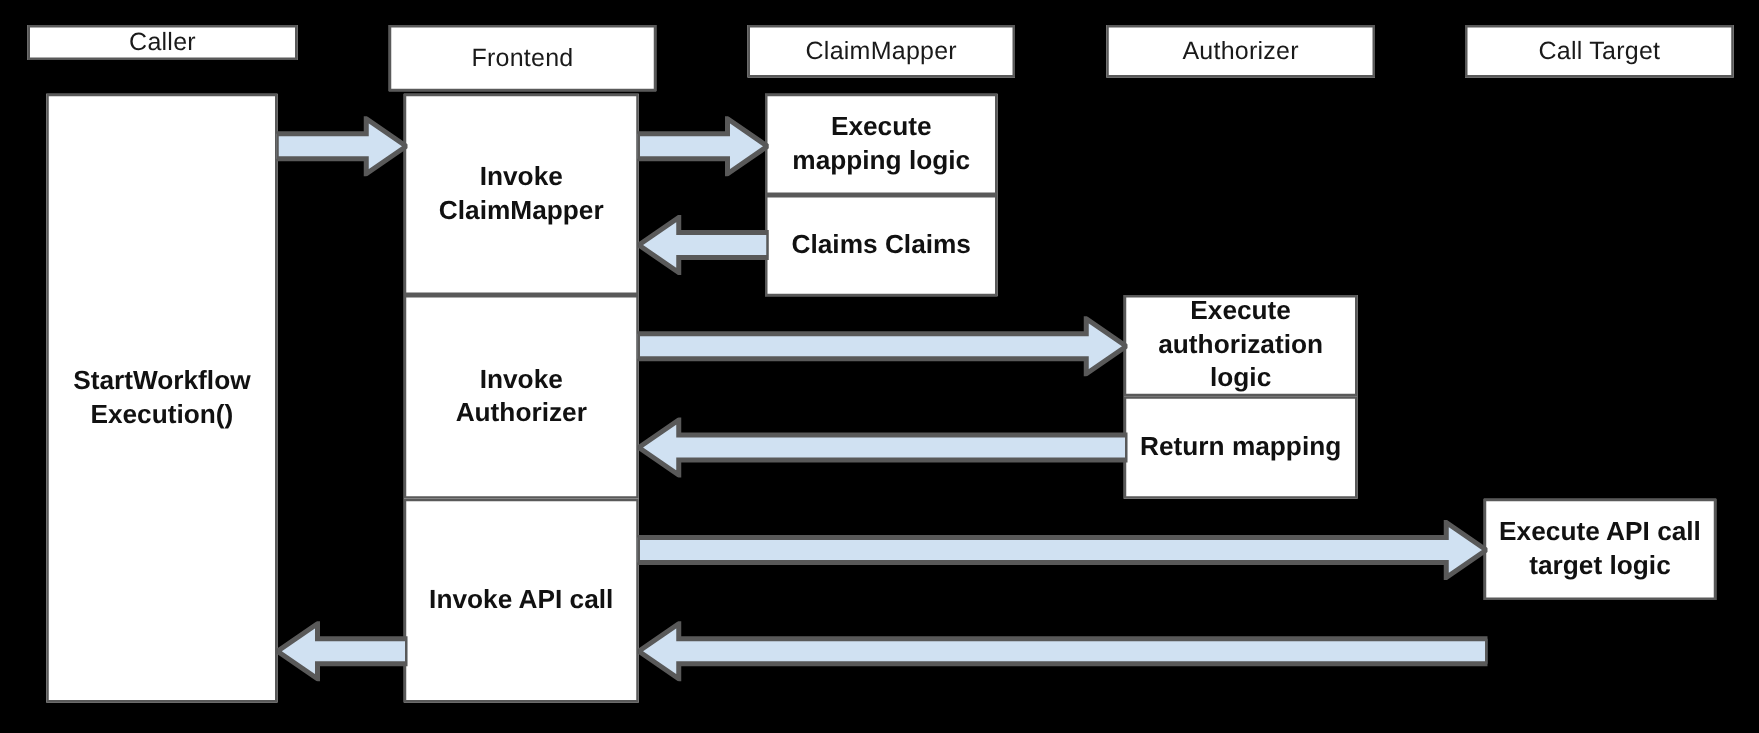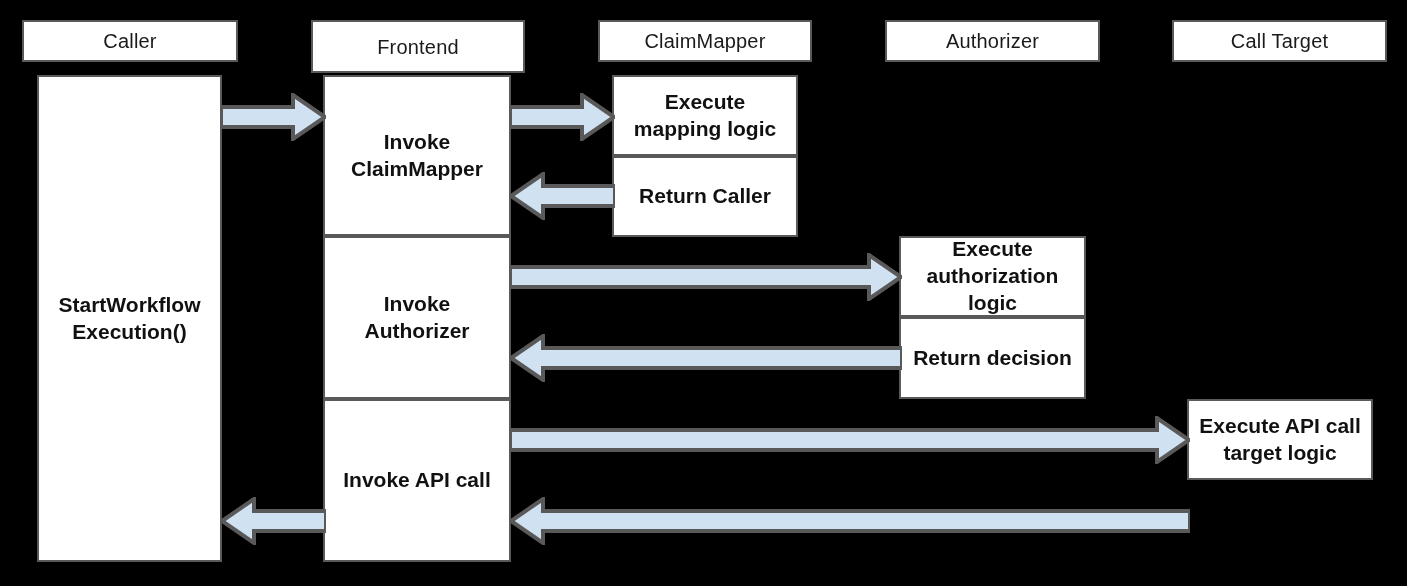--- a/index.html
+++ b/index.html
@@ -57,21 +57,21 @@
     stroke:#595959;
     stroke-width:4;
     stroke-linejoin:miter;
   }
 </style>
 </head>
 <body>
 
 <div id="canvas">
 
-  <div class="lane-header" style="left:22px;  top:20px; width:216px; height:42px;">
+  <div class="lane-header" style="left:22px;  top:20px; width:216px; height:28px;">
     <span>Caller</span>
   </div>
   <div class="lane-header" style="left:311px; top:20px; width:214px; height:53px;">
     <span>Frontend</span>
   </div>
   <div class="lane-header" style="left:598px; top:20px; width:214px; height:42px;">
     <span>ClaimMapper</span>
   </div>
   <div class="lane-header" style="left:885px; top:20px; width:215px; height:42px;">
     <span>Authorizer</span>
@@ -91,28 +91,28 @@
     <span>Invoke<br>Authorizer</span>
   </div>
   <div class="step-box" style="left:323px; top:399px; width:188px; height:163px;">
     <span>Invoke API call</span>
   </div>
 
   <div class="step-box" style="left:612px; top:75px; width:186px; height:81px;">
     <span>Execute<br>mapping logic</span>
   </div>
   <div class="step-box" style="left:612px; top:156px; width:186px; height:81px;">
-    <span>Return Caller</span>
+    <span>Claims Claims</span>
   </div>
 
   <div class="step-box" style="left:899px; top:236px; width:187px; height:81px;">
     <span>Execute<br>authorization<br>logic</span>
   </div>
   <div class="step-box" style="left:899px; top:317px; width:187px; height:82px;">
-    <span>Return decision</span>
+    <span>Return mapping</span>
   </div>
 
   <div class="step-box" style="left:1187px; top:399px; width:186px; height:81px;">
     <span>Execute API call<br>target logic</span>
   </div>
 
   <div class="arrow" style="left:221px; top:93px; width:105px; height:48px;">
     <svg viewBox="0 0 105 48" preserveAspectRatio="none">
       <polygon class="arrow-body" points="0,14 72,14 72,2 104,24 72,46 72,34 0,34"></polygon>
     </svg>

